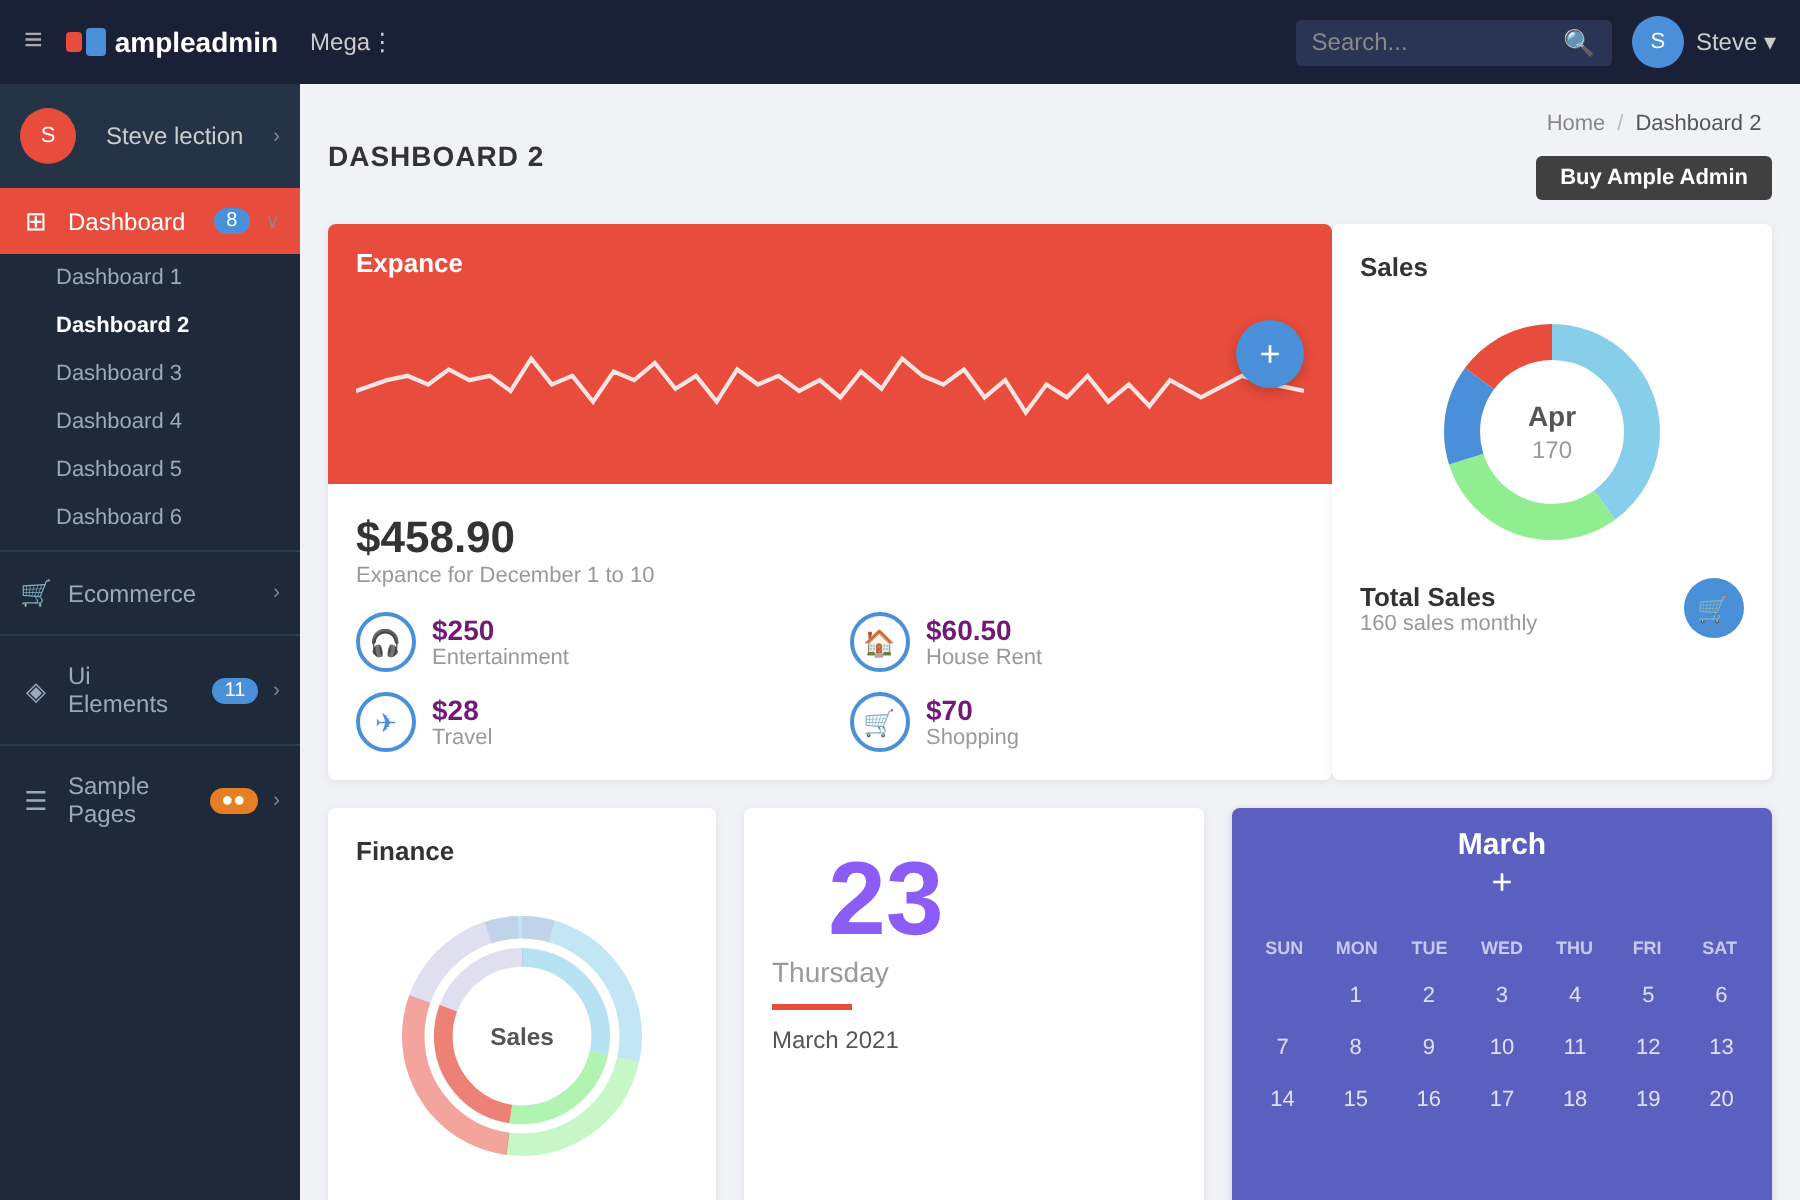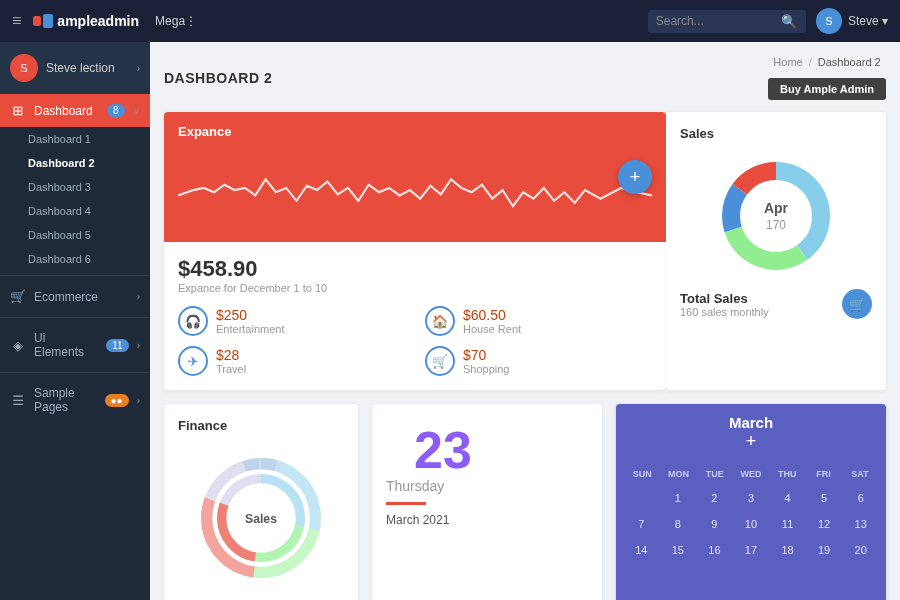--- a/index.html
+++ b/index.html
@@ -19,21 +19,21 @@
     .top-nav-link { color: #ccc; font-size: 12px; cursor: pointer; }
     .search-bar { display: flex; align-items: center; background: #2a3555; border-radius: 3px; padding: 4px 8px; gap: 6px; }
     .search-bar input { background: transparent; border: none; outline: none; color: #ccc; font-size: 12px; width: 120px; }
     .search-bar input::placeholder { color: #888; }
     .user-area { display: flex; align-items: center; gap: 6px; color: #ccc; font-size: 12px; cursor: pointer; margin-left: 10px; }
     .user-avatar { width: 26px; height: 26px; border-radius: 50%; background: #4a90d9; display: flex; align-items: center; justify-content: center; color: #fff; font-size: 11px; }
 
     
     .sidebar-user { display: flex; align-items: center; gap: 8px; padding: 12px 10px; background: #253347; cursor: pointer; }
     .sidebar-user-avatar { width: 28px; height: 28px; border-radius: 50%; background: #e74c3c; display: flex; align-items: center; justify-content: center; color: #fff; font-size: 11px; }
-    .sidebar-user-name { color: #ccc; font-size: 12px; flex: 1; }
+    .sidebar-user-name { color: #ccc; font-size: 12px; flex: 1; text-align: center; }
     .sidebar-user-arrow { color: #888; font-size: 10px; }
 
     
     .sidebar-section { padding: 0; }
     .sidebar-item { display: flex; align-items: center; padding: 9px 10px; cursor: pointer; color: #9ab; font-size: 12px; gap: 8px; position: relative; }
     .sidebar-item.active { background: #e74c3c; color: #fff; }
     .sidebar-item.active .sidebar-item-label { color: #fff; }
     .sidebar-item-label { flex: 1; }
     .sidebar-badge { background: #4a90d9; color: #fff; border-radius: 10px; padding: 1px 6px; font-size: 10px; }
     .sidebar-badge.orange { background: #e67e22; }
@@ -61,21 +61,21 @@
     .expense-chart-area { background: #e74c3c; height: 130px; padding: 12px 14px; position: relative; }
     .expense-chart-label { color: #fff; font-size: 13px; font-weight: bold; margin-bottom: 8px; }
     .expense-body { padding: 14px; }
     .expense-amount { font-size: 22px; font-weight: bold; color: #333; }
     .expense-subtitle { font-size: 11px; color: #999; margin-bottom: 12px; }
     .expense-fab { position: absolute; right: 14px; top: 50%; transform: translateY(-50%); width: 34px; height: 34px; background: #4a90d9; border-radius: 50%; display: flex; align-items: center; justify-content: center; color: #fff; font-size: 18px; cursor: pointer; box-shadow: 0 2px 6px rgba(0,0,0,0.2); }
     .expense-items { display: grid; grid-template-columns: 1fr 1fr; gap: 10px 20px; }
     .expense-item { display: flex; align-items: center; gap: 8px; }
     .expense-item-icon { width: 30px; height: 30px; border-radius: 50%; border: 2px solid #4a90d9; display: flex; align-items: center; justify-content: center; color: #4a90d9; font-size: 13px; flex-shrink: 0; }
     .expense-item-info .label { font-size: 11px; color: #999; }
-    .expense-item-info .value { font-size: 14px; font-weight: normal; color: #c2410c; }
+    .expense-item-info .value { font-size: 14px; font-weight: bold; color: #701a75; }
 
     
     .sales-card { background: #fff; border-radius: 4px; box-shadow: 0 1px 4px rgba(0,0,0,0.07); padding: 14px; }
     .sales-card-title { font-size: 13px; font-weight: bold; color: #333; margin-bottom: 10px; }
     .donut-container { display: flex; justify-content: center; align-items: center; margin: 8px 0; }
     .total-sales-area { display: flex; align-items: center; justify-content: space-between; margin-top: 8px; }
     .total-sales-label { font-size: 13px; font-weight: bold; color: #333; }
     .total-sales-sub { font-size: 11px; color: #999; }
     .cart-btn { width: 30px; height: 30px; background: #4a90d9; border-radius: 50%; display: flex; align-items: center; justify-content: center; color: #fff; font-size: 13px; cursor: pointer; }
 

